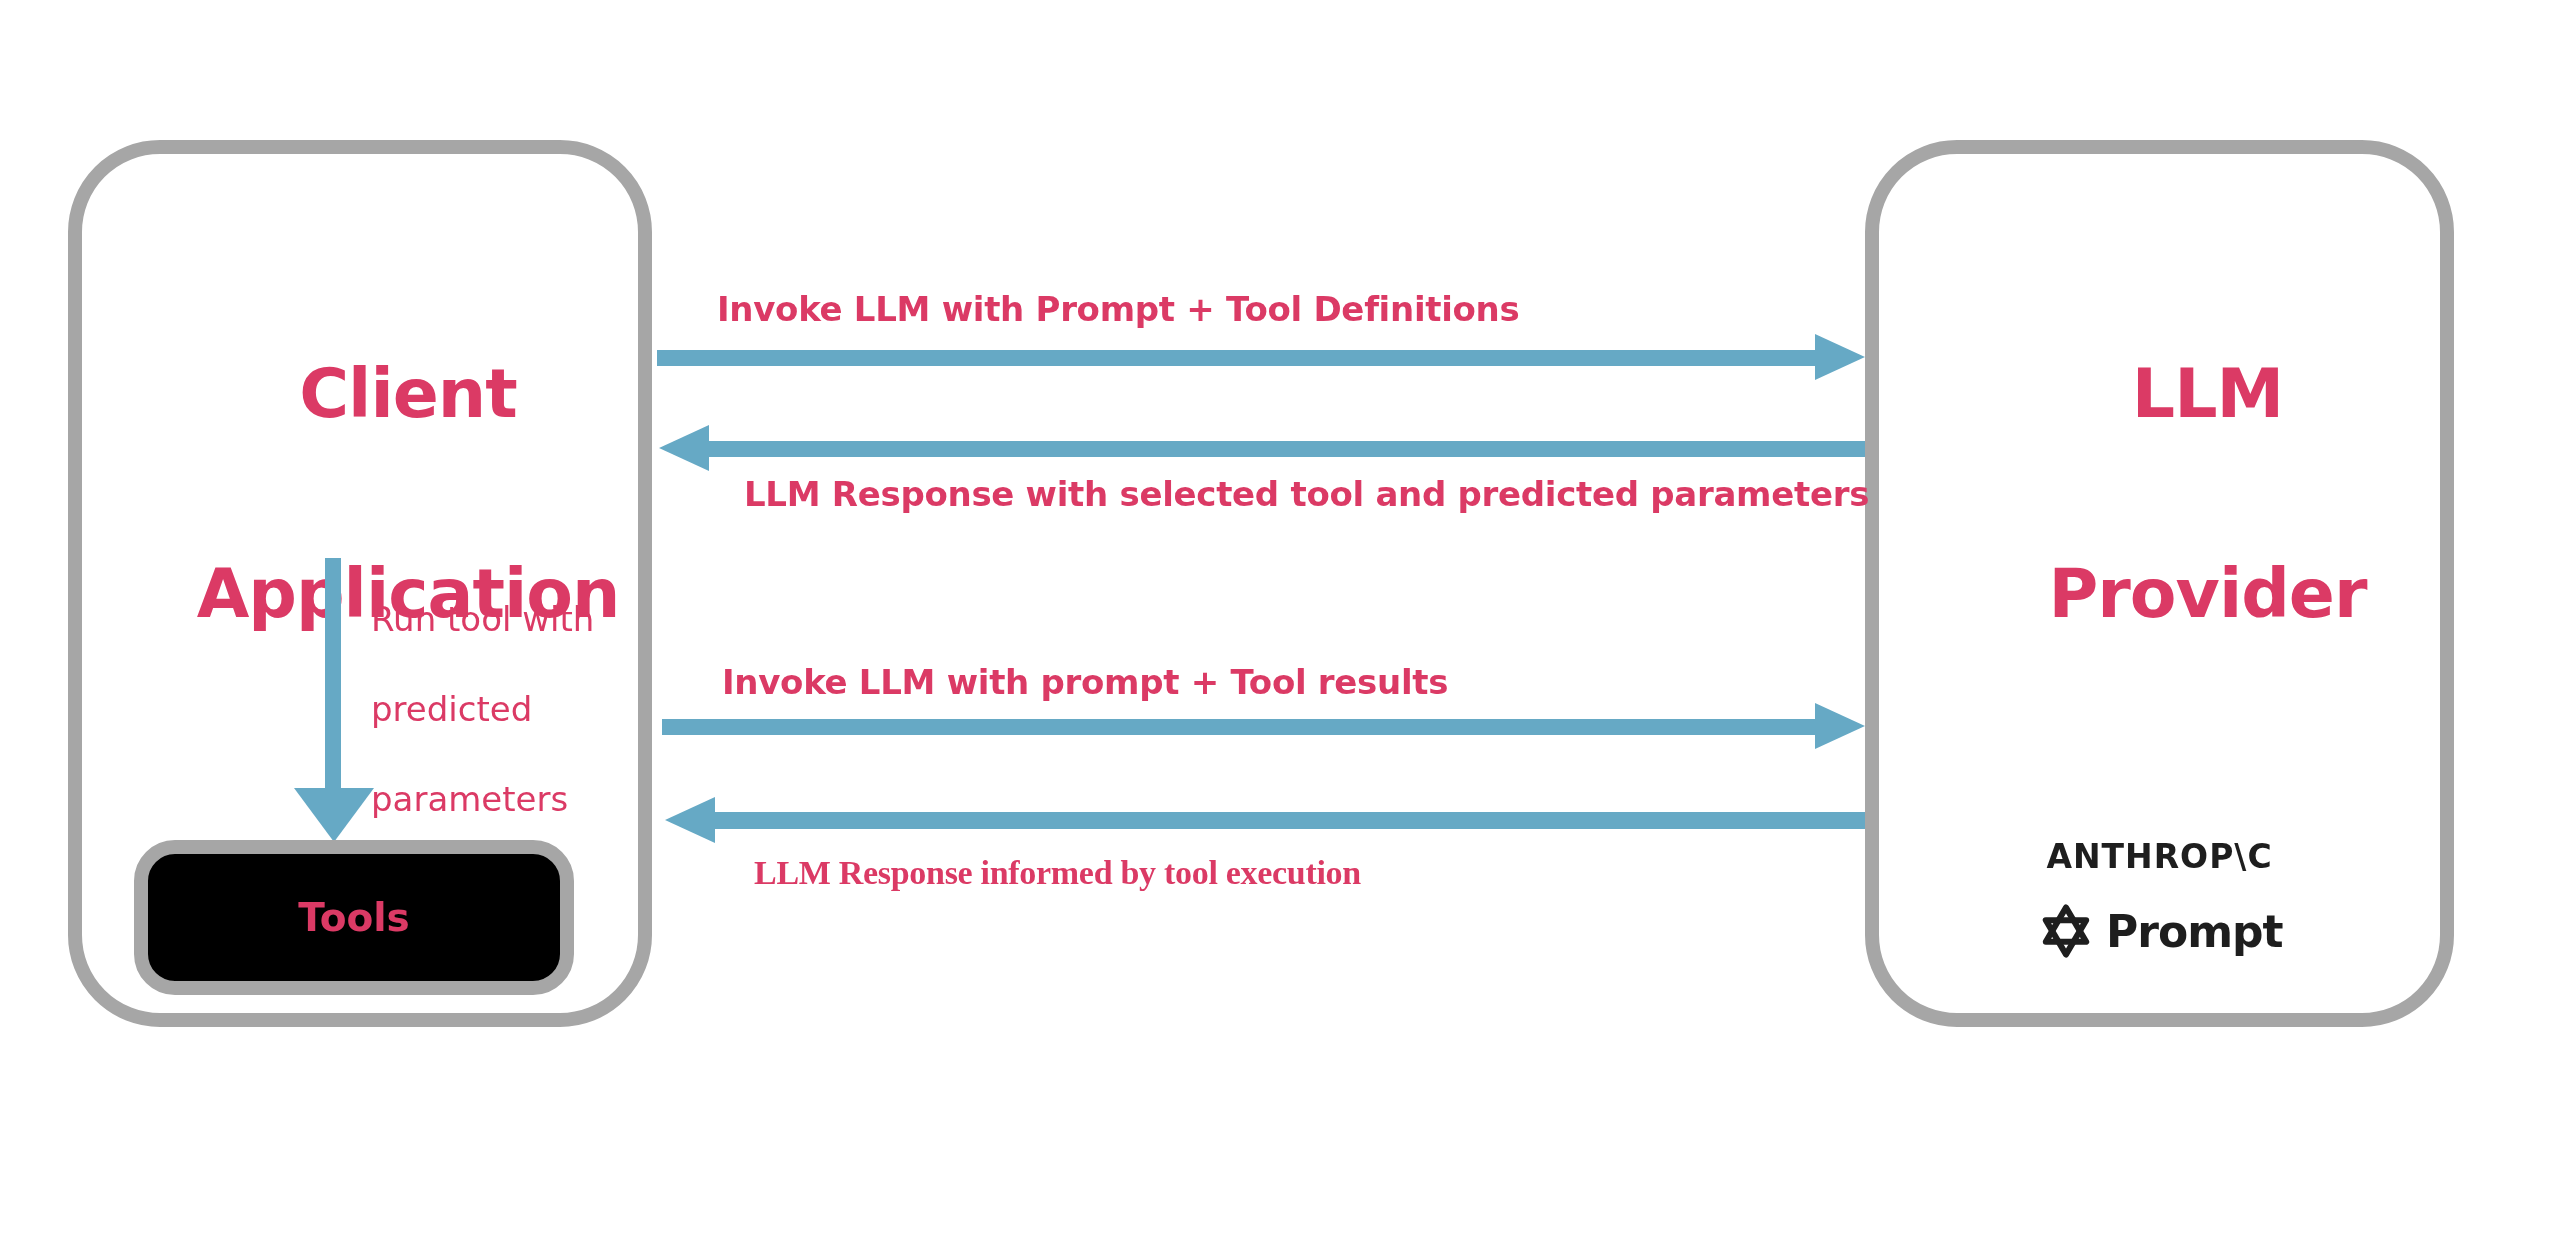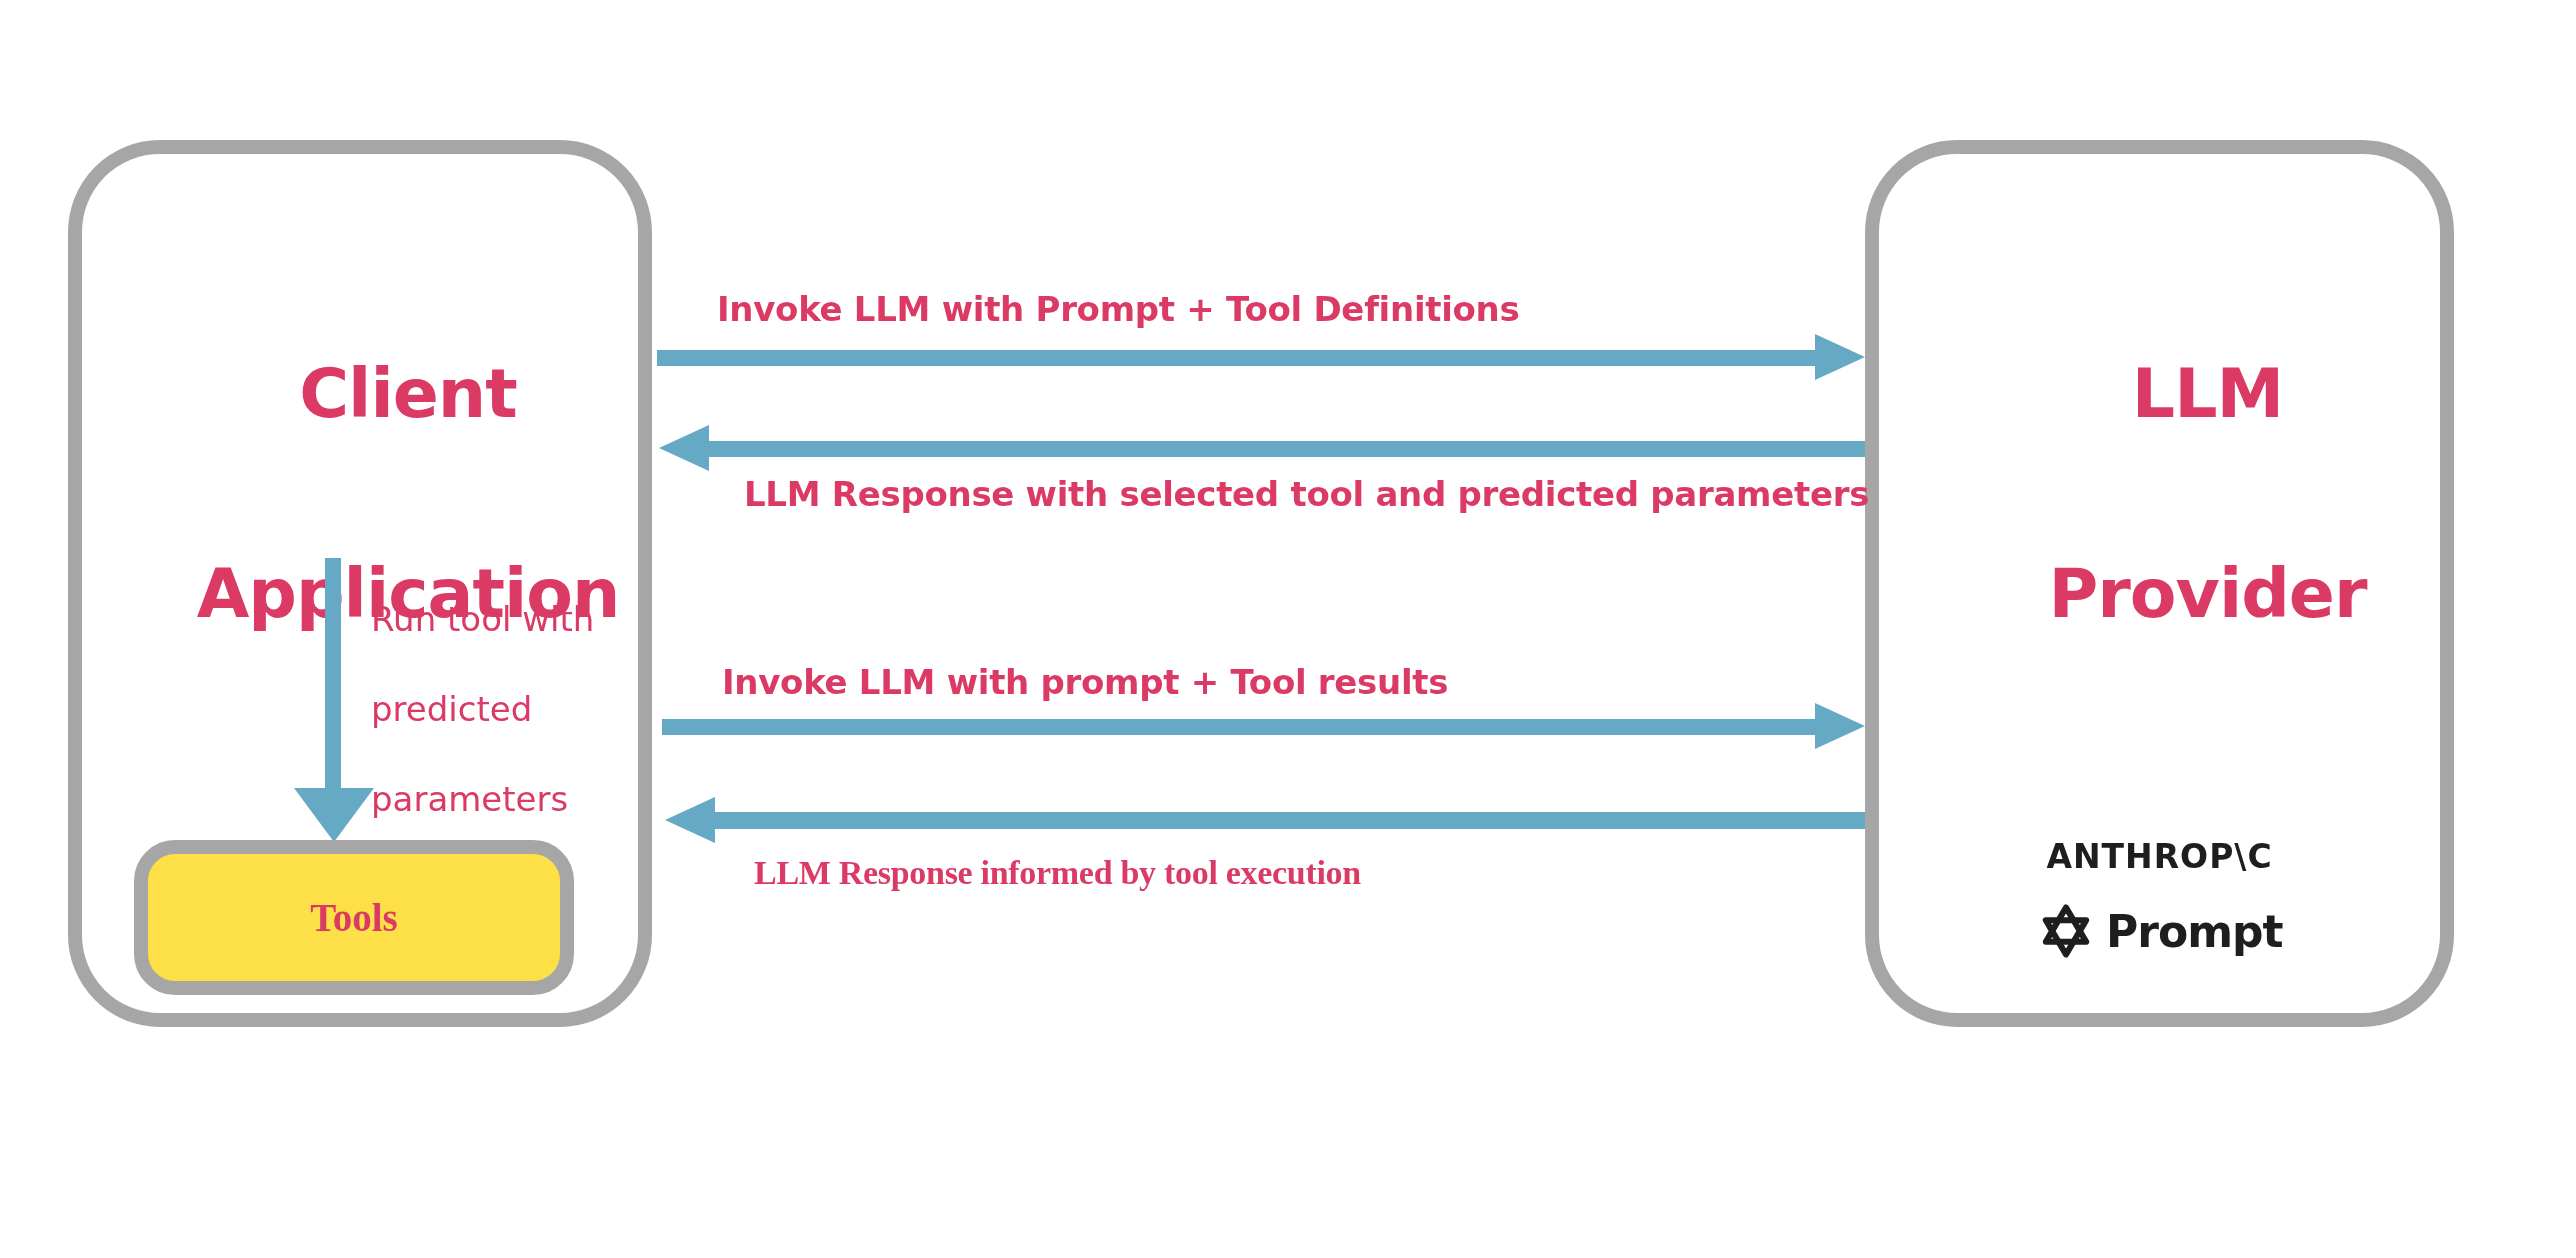--- a/index.html
+++ b/index.html
@@ -29,22 +29,22 @@
     position:absolute;text-align:center;
     font-weight:700;font-size:68px;line-height:100px;
     letter-spacing:-1px;color:var(--pink);white-space:pre;padding-left:48px;
   }
   .title-client{left:68px;top:344px;width:584px;}
   .title-provider{left:1865px;top:344px;width:589px;}
 
   
   .tools-box{
     position:absolute;left:134px;top:840px;width:440px;height:155px;
-    border:14.5px solid var(--gray);border-radius:41px;background:#fde047;
-    box-sizing:border-box;display:flex;align-items:center;justify-content:center;font-family:Liberation Serif, serif;
+    border:14.5px solid var(--gray);border-radius:41px;background:#000000;
+    box-sizing:border-box;display:flex;align-items:center;justify-content:center;
   }
   .tools-label{font-weight:700;font-size:39px;color:var(--pink);}
 
   
   .msg-label{
     position:absolute;font-weight:700;font-size:34px;line-height:39px;
     letter-spacing:-0.3px;color:var(--pink);white-space:nowrap;
   }
   .lbl-1{left:717px;top:290px;}
   .lbl-2{left:744px;top:475px;}

